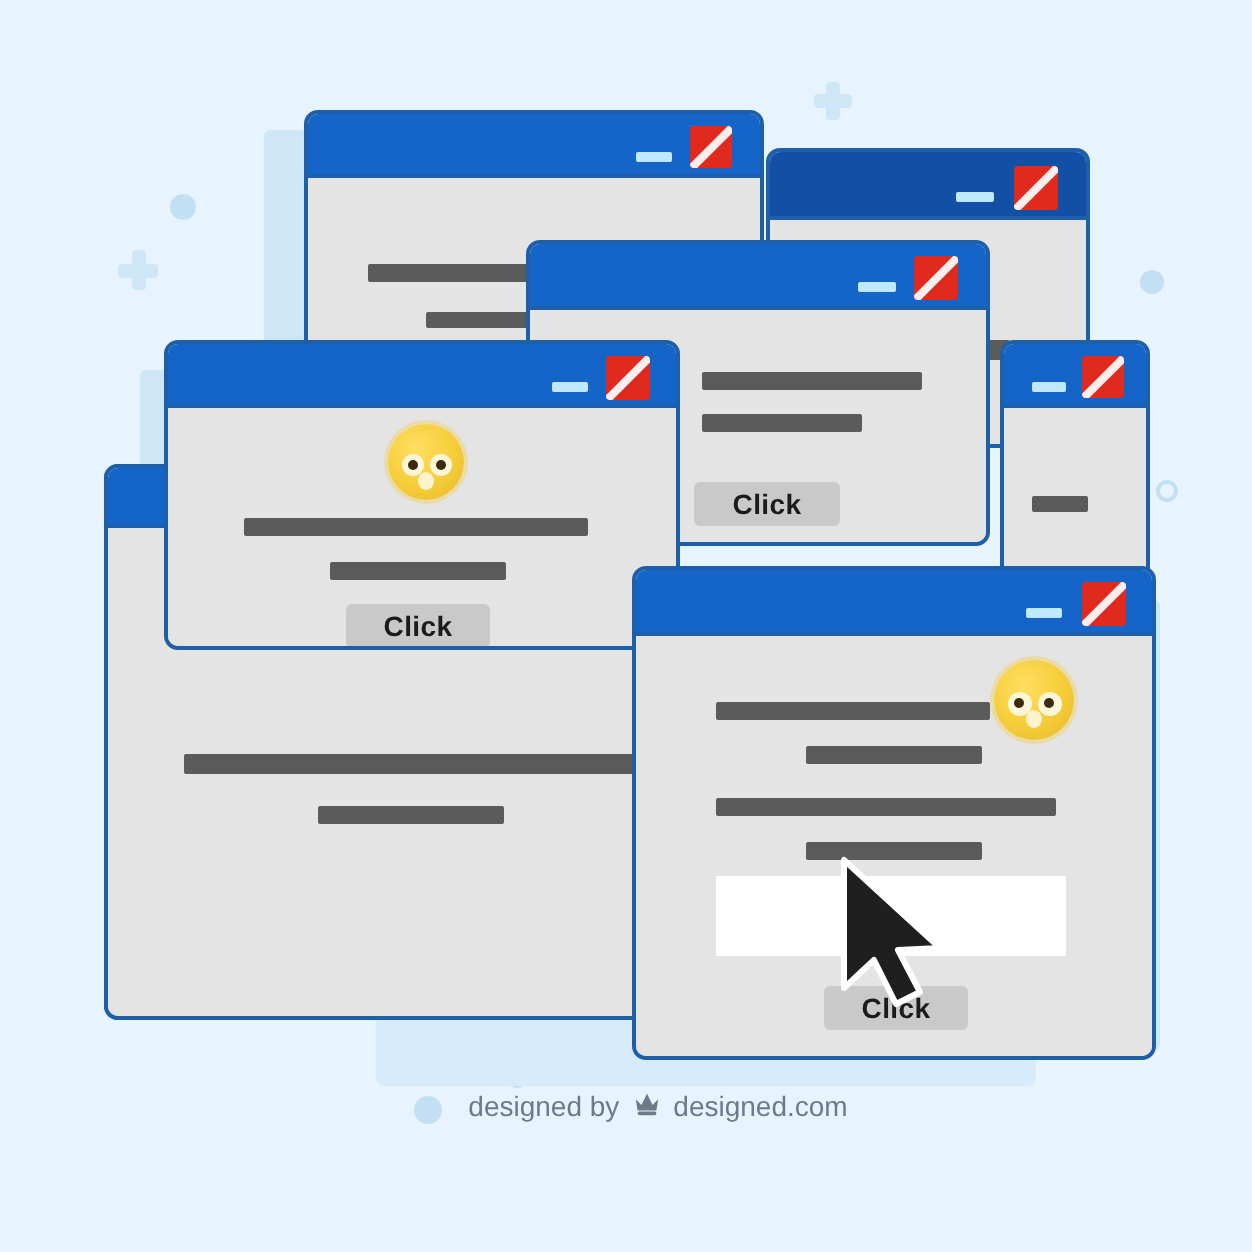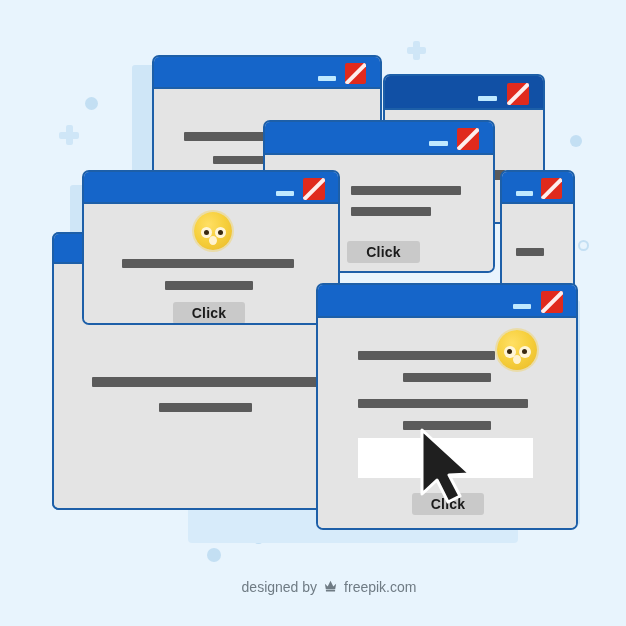--- a/index.html
+++ b/index.html
@@ -221,24 +221,24 @@
         <div class="inputbox" style="left:40px;top:120px;width:175px;height:40px;"></div>
         <div class="clickbtn" style="left:94px;top:175px;width:72px;height:22px;font-size:14px;">Click</div>
      </div>
   </div>
 
 
   <svg class="cursor" style="left:418px;top:428px;z-index:30;" width="64" height="78" viewBox="0 0 64 78">
      <polygon points="4,2 4,66 19,52 30,74 42,68 31,47 52,46" fill="#1f1f1f" stroke="#ffffff" stroke-width="3" stroke-linejoin="round"></polygon>
   </svg>
 
-  <div id="footer" style="top:578px;padding-left:32px;">
+  <div id="footer" style="top:544px;padding-left:32px;">
      <span>designed by</span>
      <span class="hat">
        <svg width="15" height="15" viewBox="0 0 16 16">
          <path d="M2 6 L5 9 L8 3 L11 9 L14 6 L13 12 L3 12 Z" fill="#6f7b84"></path>
          <rect x="3" y="12.5" width="10" height="2" rx="1" fill="#6f7b84"></rect>
        </svg>
      </span>
-     <span>freepik.com</span>
+     <span>designed.com</span>
   </div>
 
 </div>
 
 </body></html>

